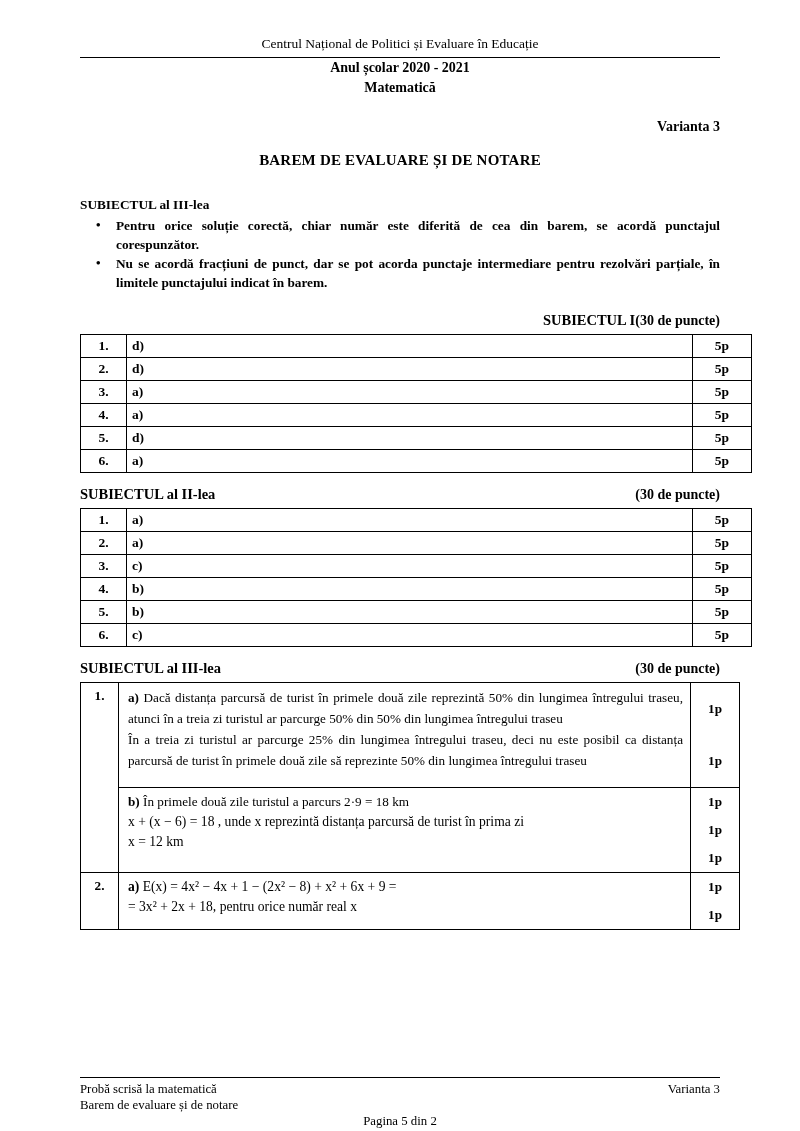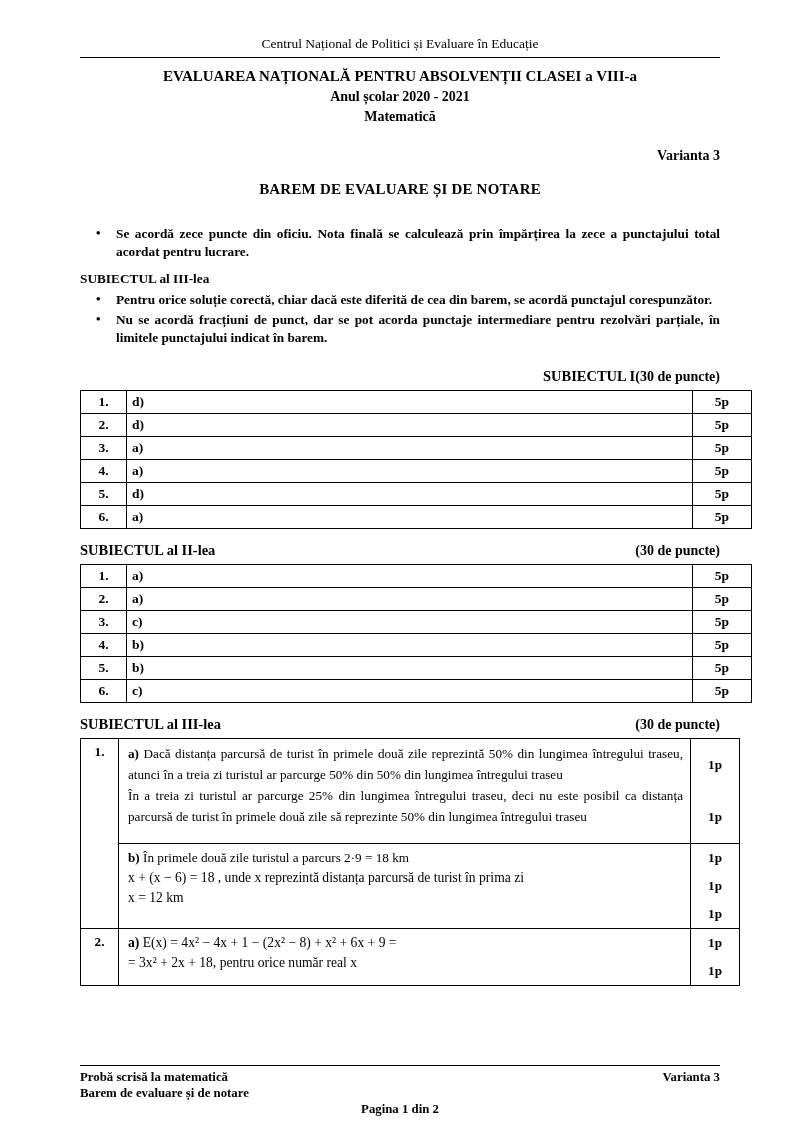--- a/index.html
+++ b/index.html
@@ -183,22 +183,21 @@
   }
 
   .line { line-height: 21px; }
   .line-tight { line-height: 20px; }
 
   
   .footer-wrap {
     position: absolute;
     left: 80px;
     right: 80px;
-    bottom: 14px;
-    font-weight: bold;
+    bottom: 2px;
   }
   .rule-bot {
     border-top: 1.4px solid #000;
     margin-bottom: 3px;
   }
   .footer-cols {
     display: flex;
     justify-content: space-between;
     font-size: 12.8px;
     line-height: 16px;
@@ -213,42 +212,38 @@
 </head>
 <body>
 
 <div class="page">
 
   <div class="ministry">
     <div>Centrul Național de Politici și Evaluare în Educație</div>
   </div>
   <div class="rule-top"></div>
 
-  <div class="exam-title">EVALUAREA NAȚIONALĂ PENTRU ABSOLVENȚII CLASEI a VIII-a</div>
   <div class="exam-sub">Anul școlar 2020 - 2021</div>
   <div class="exam-sub">Matematică</div>
 
   <div class="varianta-top">Varianta 3</div>
 
   <div class="barem-title">BAREM DE EVALUARE ȘI DE NOTARE</div>
 
   <div class="instructions">
 
-    <ul class="bullets">
-      <li>Se acordă zece puncte din oficiu. Nota finală se calculează prin împărțirea la zece a punctajului total acordat pentru lucrare.</li>
-    </ul>
 
 
     <ul class="bullets">
     </ul>
 
     <div class="sect-head">SUBIECTUL al III-lea</div>
 
     <ul class="bullets">
-      <li>Pentru orice soluție corectă, chiar dacă este diferită de cea din barem, se acordă punctajul corespunzător.</li>
+      <li>Pentru orice soluție corectă, chiar număr este diferită de cea din barem, se acordă punctajul corespunzător.</li>
       <li>Nu se acordă fracțiuni de punct, dar se pot acorda punctaje intermediare pentru rezolvări parțiale, în limitele punctajului indicat în barem.</li>
     </ul>
   </div>
 
   <div class="subject-row sp1">
     <span>SUBIECTUL I</span>
     <span class="pts">(30 de puncte)</span>
   </div>
 
   <table class="ans">
@@ -398,16 +393,16 @@
 
   <div class="footer-wrap">
     <div class="rule-bot"></div>
     <div class="footer-cols">
       <div class="footer-left">
         <div>Probă scrisă la matematică</div>
         <div>Barem de evaluare și de notare</div>
       </div>
       <div>Varianta 3</div>
     </div>
-    <div class="footer-page">Pagina 1 din 2</div>
+    <div class="footer-page">Pagina 5 din 2</div>
   </div>
 
 </div>
 
 </body></html>

